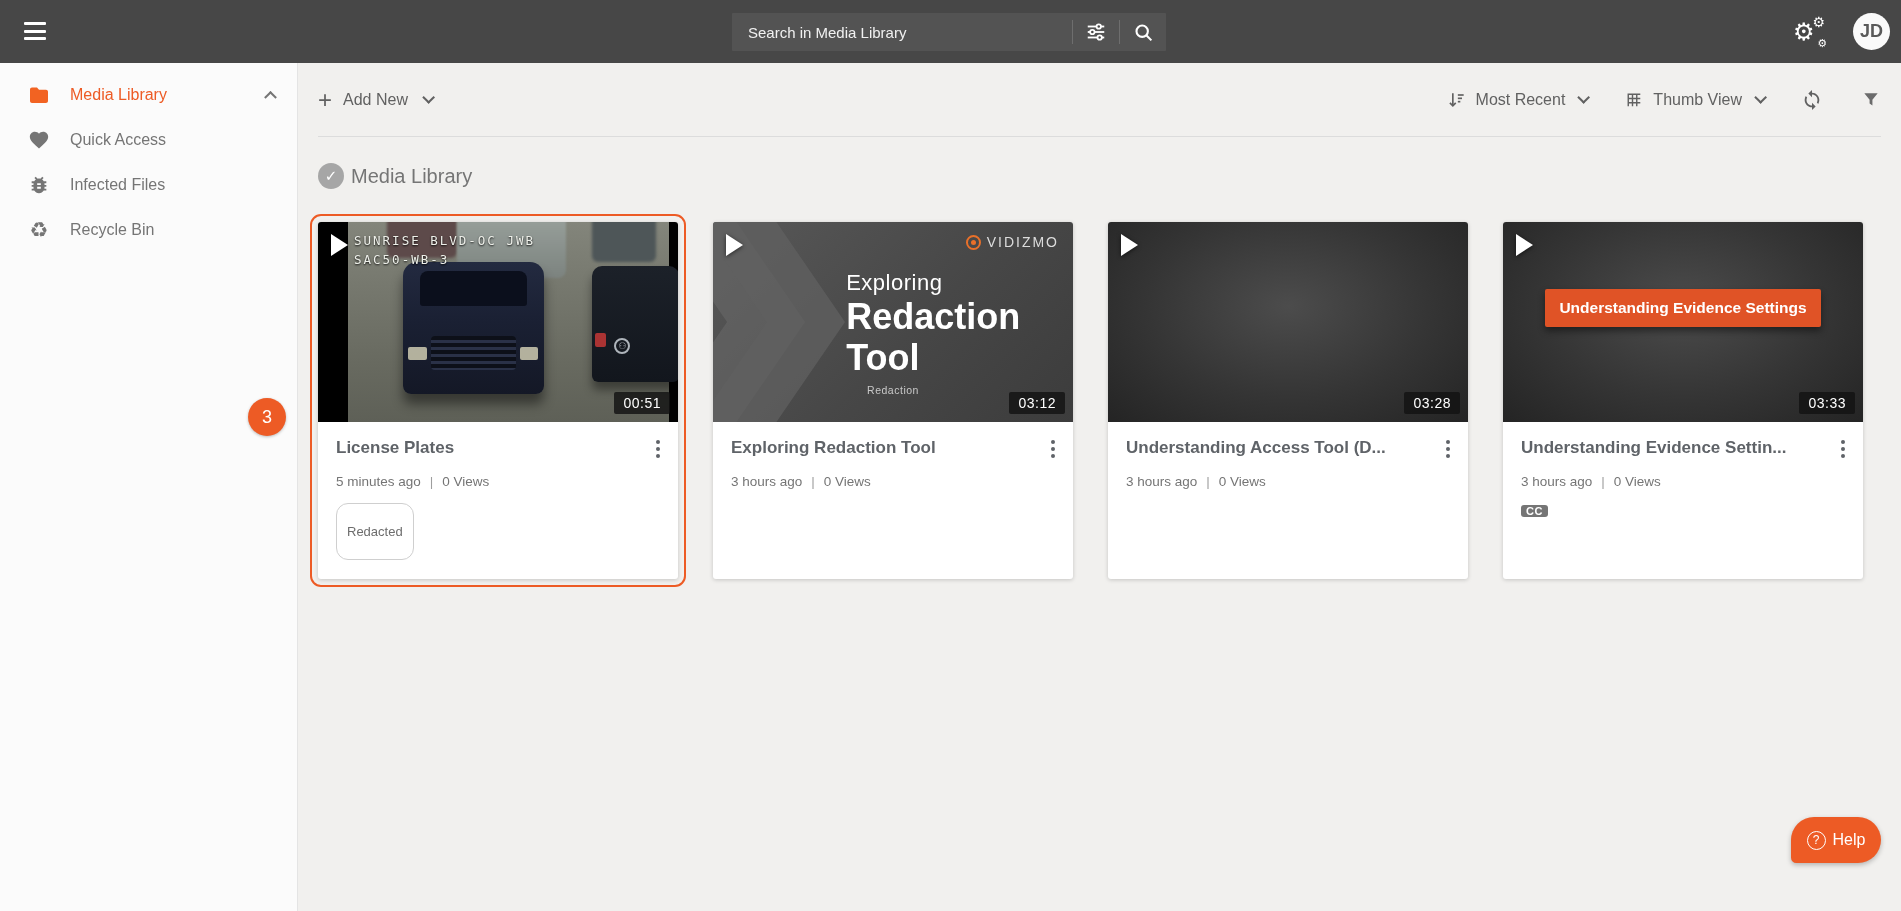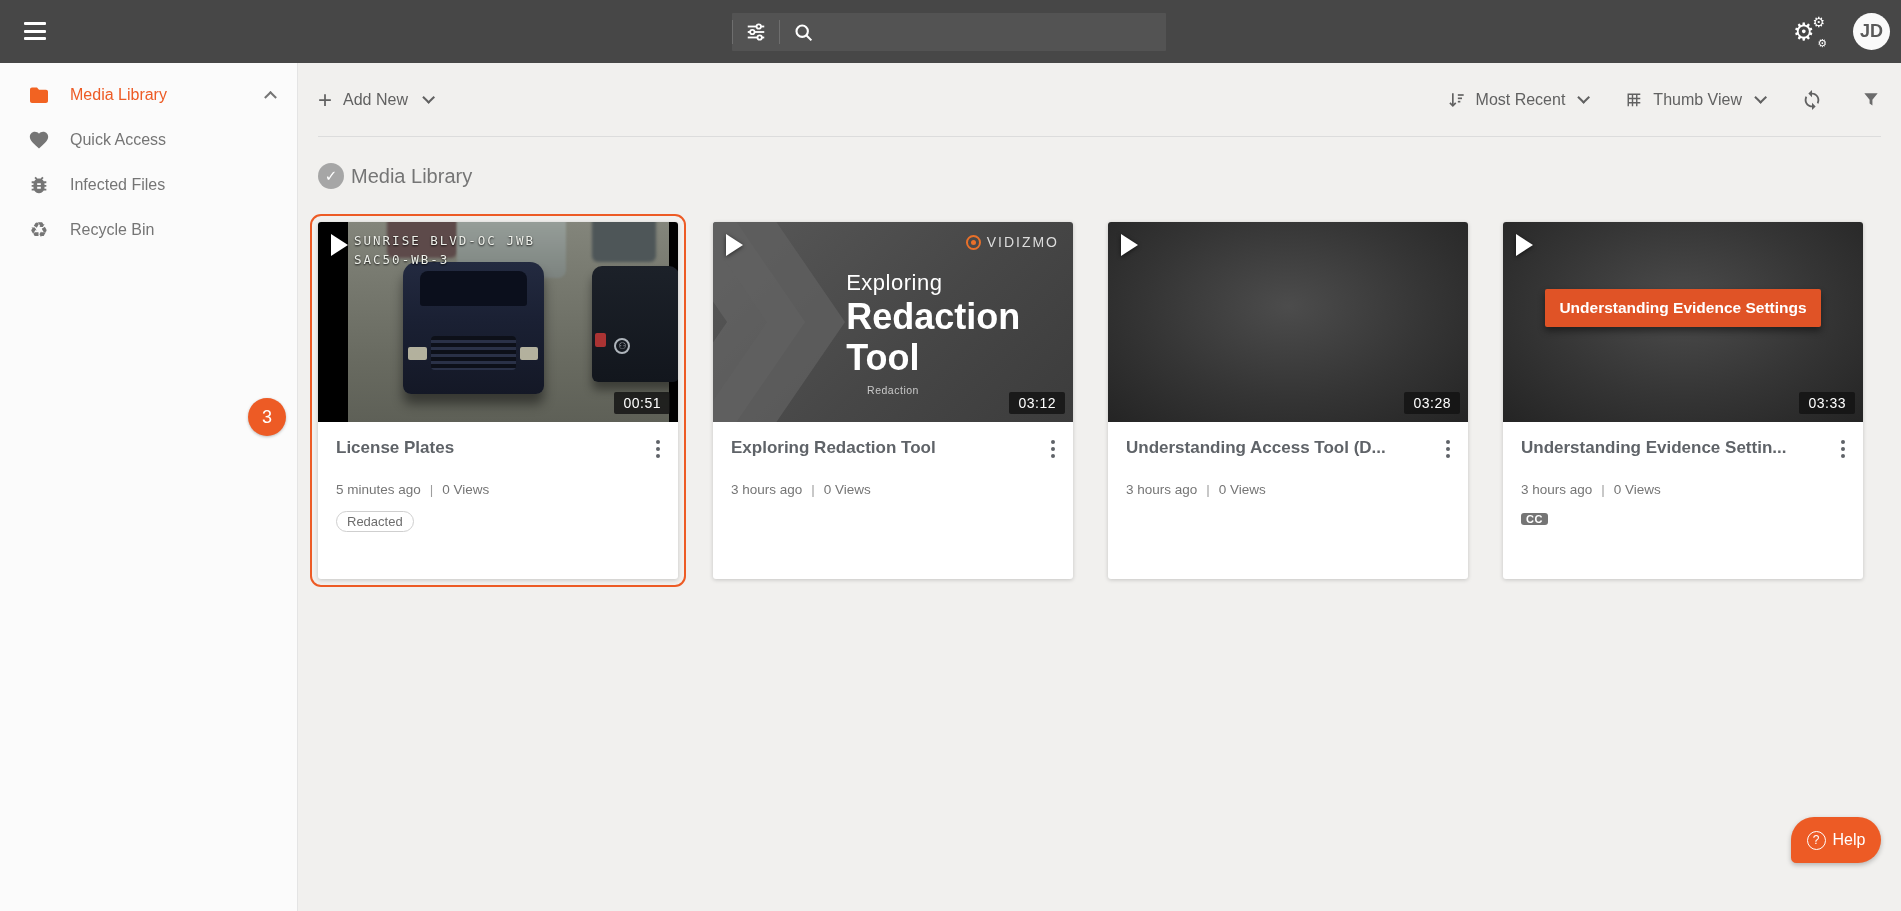--- a/index.html
+++ b/index.html
@@ -68,24 +68,24 @@
   .thumb { position:relative; height:200px; border-radius:3px 3px 0 0; overflow:hidden; cursor:pointer; }
   .play { position:absolute; left:13px; top:12px; width:0; height:0; z-index:5;
           border-left:17px solid #fff; border-top:11px solid transparent; border-bottom:11px solid transparent;
           filter:drop-shadow(0 1px 2px rgba(0,0,0,.6)); }
   .duration { position:absolute; right:8px; bottom:8px; z-index:5; background:rgba(18,18,18,.82);
               color:#fff; font-size:14px; padding:3px 9px; border-radius:2px; letter-spacing:.5px; }
   .meta { padding:16px 18px 14px; min-height:157px; position:relative; }
   .card-title { font-size:17px; font-weight:bold; color:#5f6368; white-space:nowrap; overflow:hidden; padding-right:28px; }
   .kebab { position:absolute; right:16px; top:16px; display:flex; flex-direction:column; gap:3px; cursor:pointer; padding:2px; }
   .kebab i { width:4px; height:4px; border-radius:50%; background:#5f6368; }
-  .meta-line { margin-top:24px; font-size:13.5px; color:#757575; display:flex; align-items:flex-start; }
+  .meta-line { margin-top:16px; font-size:13.5px; color:#757575; display:flex; align-items:flex-start; }
   .meta-sep { margin:0 9px; color:#9e9e9e; }
   .chip { display:inline-block; margin-top:14px; border:1px solid #cfcfcf; border-radius:12px;
-          padding:2px 10px; font-size:13px; color:#6d6d6d; background:#fff; }
+          padding:20px 10px; font-size:13px; color:#6d6d6d; background:#fff; }
   .cc-badge { display:inline-block; margin-top:16px; background:#757575; color:#fff; font-weight:bold;
               font-size:11px; padding:0 5px; border-radius:3px; letter-spacing:.5px; }
 
   
   .t-traffic { background:#000; }
   .t-traffic .photo { position:absolute; left:30px; right:9px; top:0; bottom:0;
       background:linear-gradient(180deg,#83857b 0%,#75776d 35%,#686a60 70%,#5e6057 100%); }
   .t-traffic .veh-top { position:absolute; left:34%; top:-6%; width:34%; height:34%;
       background:linear-gradient(180deg,#9ba39e,#7c837f); border-radius:8px; filter:blur(1px); }
   .t-traffic .veh-top2 { position:absolute; left:12%; top:-8%; width:22%; height:26%;
@@ -156,20 +156,21 @@
 <div class="app">
 
   <header class="topbar">
     <div class="hamburger">
         <span></span>
         <span></span>
         <span></span>
       </div>
 
     <div class="searchbox">
+      <input type="text" placeholder="Search in Media Library" style="">
       <div class="sb-divider"></div>
       <div class="sb-btn">
         <span>
           <svg class="ic" width="22" height="22" viewBox="0 0 24 24" fill="none" stroke="#fff" stroke-width="2">
             <line x1="3" y1="6" x2="21" y2="6"></line>
               <circle cx="15" cy="6" r="2.4" fill="#474747"></circle>
             <line x1="3" y1="12" x2="21" y2="12"></line>
               <circle cx="8" cy="12" r="2.4" fill="#474747"></circle>
             <line x1="3" y1="18" x2="21" y2="18"></line>
               <circle cx="16" cy="18" r="2.4" fill="#474747"></circle>

